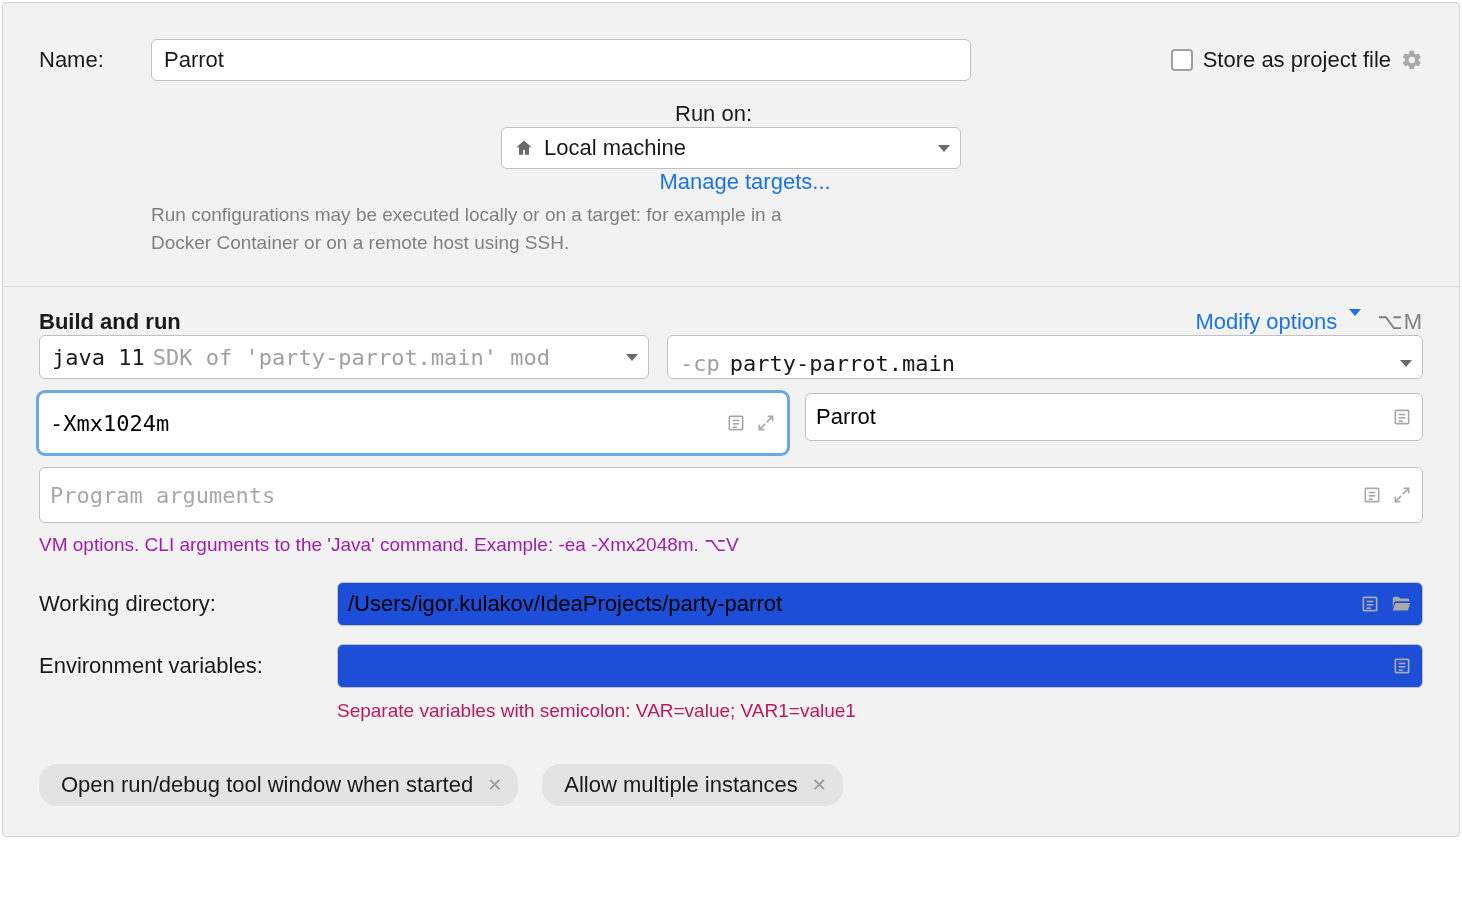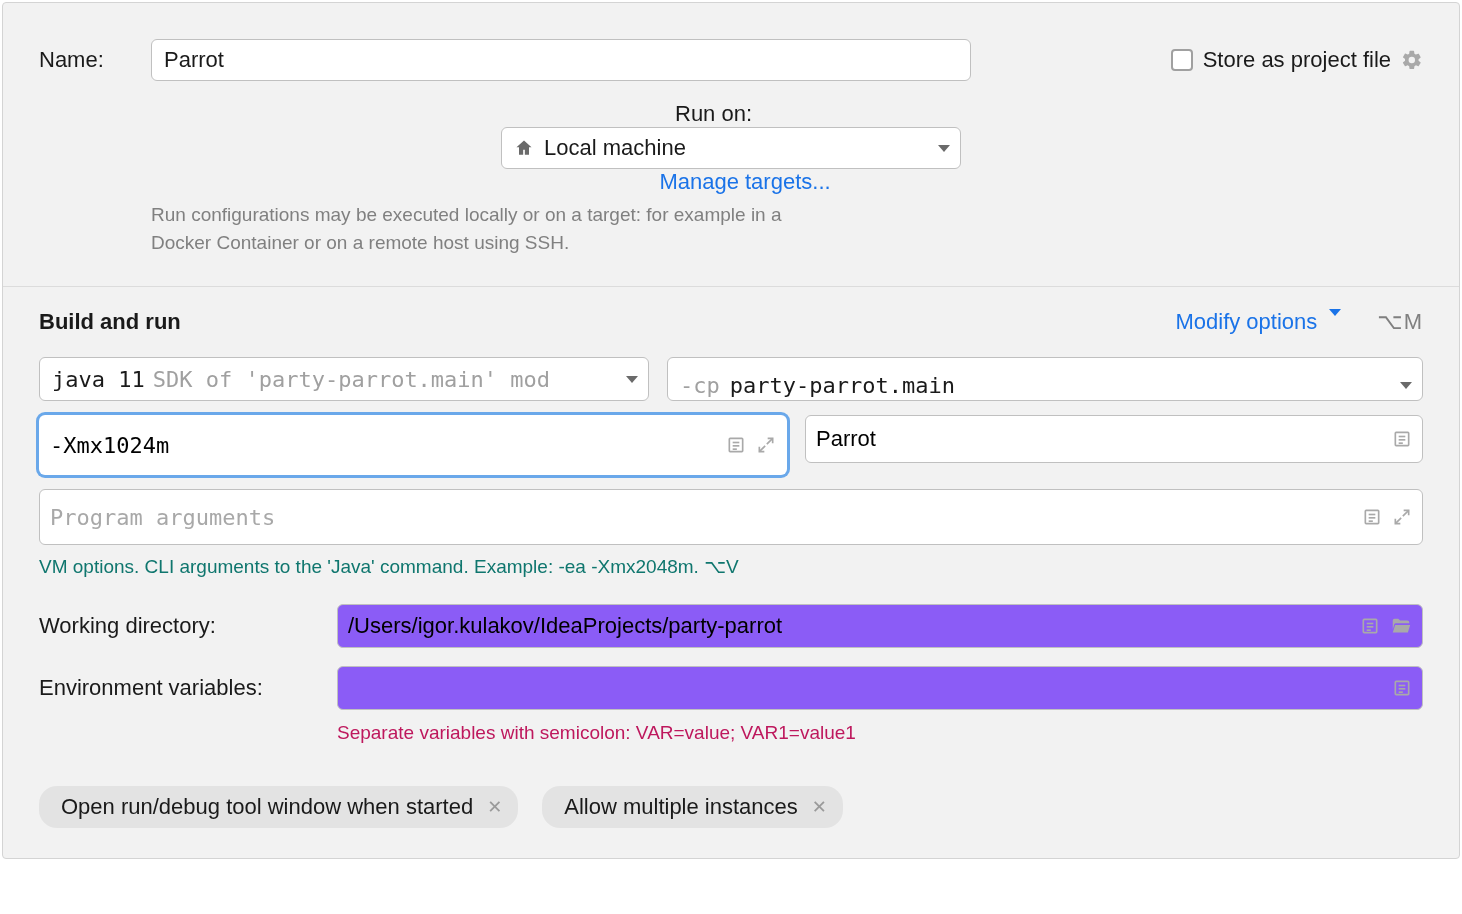--- a/index.html
+++ b/index.html
@@ -70,22 +70,20 @@
   max-width: 640px;
 }
 .divider {
   border: none;
   border-top: 1px solid #dcdcdc;
   margin: 30px -36px 22px -36px;
 }
 .section-header {
   display: flex;
   align-items: center;
-  margin-bottom: 22px;
-  gap: 20px;
 }
 .section-title {
   font-size: 22px;
   font-weight: 700;
 }
 .modify-options {
   margin-left: auto;
   color: #1a73e8;
   font-size: 22px;
   display: flex;
@@ -169,30 +167,30 @@
   padding: 0 10px;
   margin-bottom: 10px;
 }
 .placeholder-text {
   font-family: ui-monospace, SFMono-Regular, Menlo, Consolas, monospace;
   color: #a8a8a8;
   flex: 1;
   font-size: 22px;
 }
 .hint-text {
-  color: #0f766e;
+  color: #a21caf;
   font-size: 19px;
   margin-bottom: 26px;
 }
 .wd-row, .env-row { display: flex; align-items: center; margin-bottom: 18px; }
 .wd-label { width: 298px; font-size: 22px; }
 .wd-input-wrap {
   flex: 1;
   display: flex;
-  background: #8b5cf6;
+  background: #1d4ed8;
   border: 1px solid #c0c0c0;
   border-radius: 6px;
   height: 44px;
   padding: 0 10px;
 }
 .wd-input {
   border: none; outline: none; background: transparent;
   font-size: 22px; flex: 1;
 }
 .env-hint {

